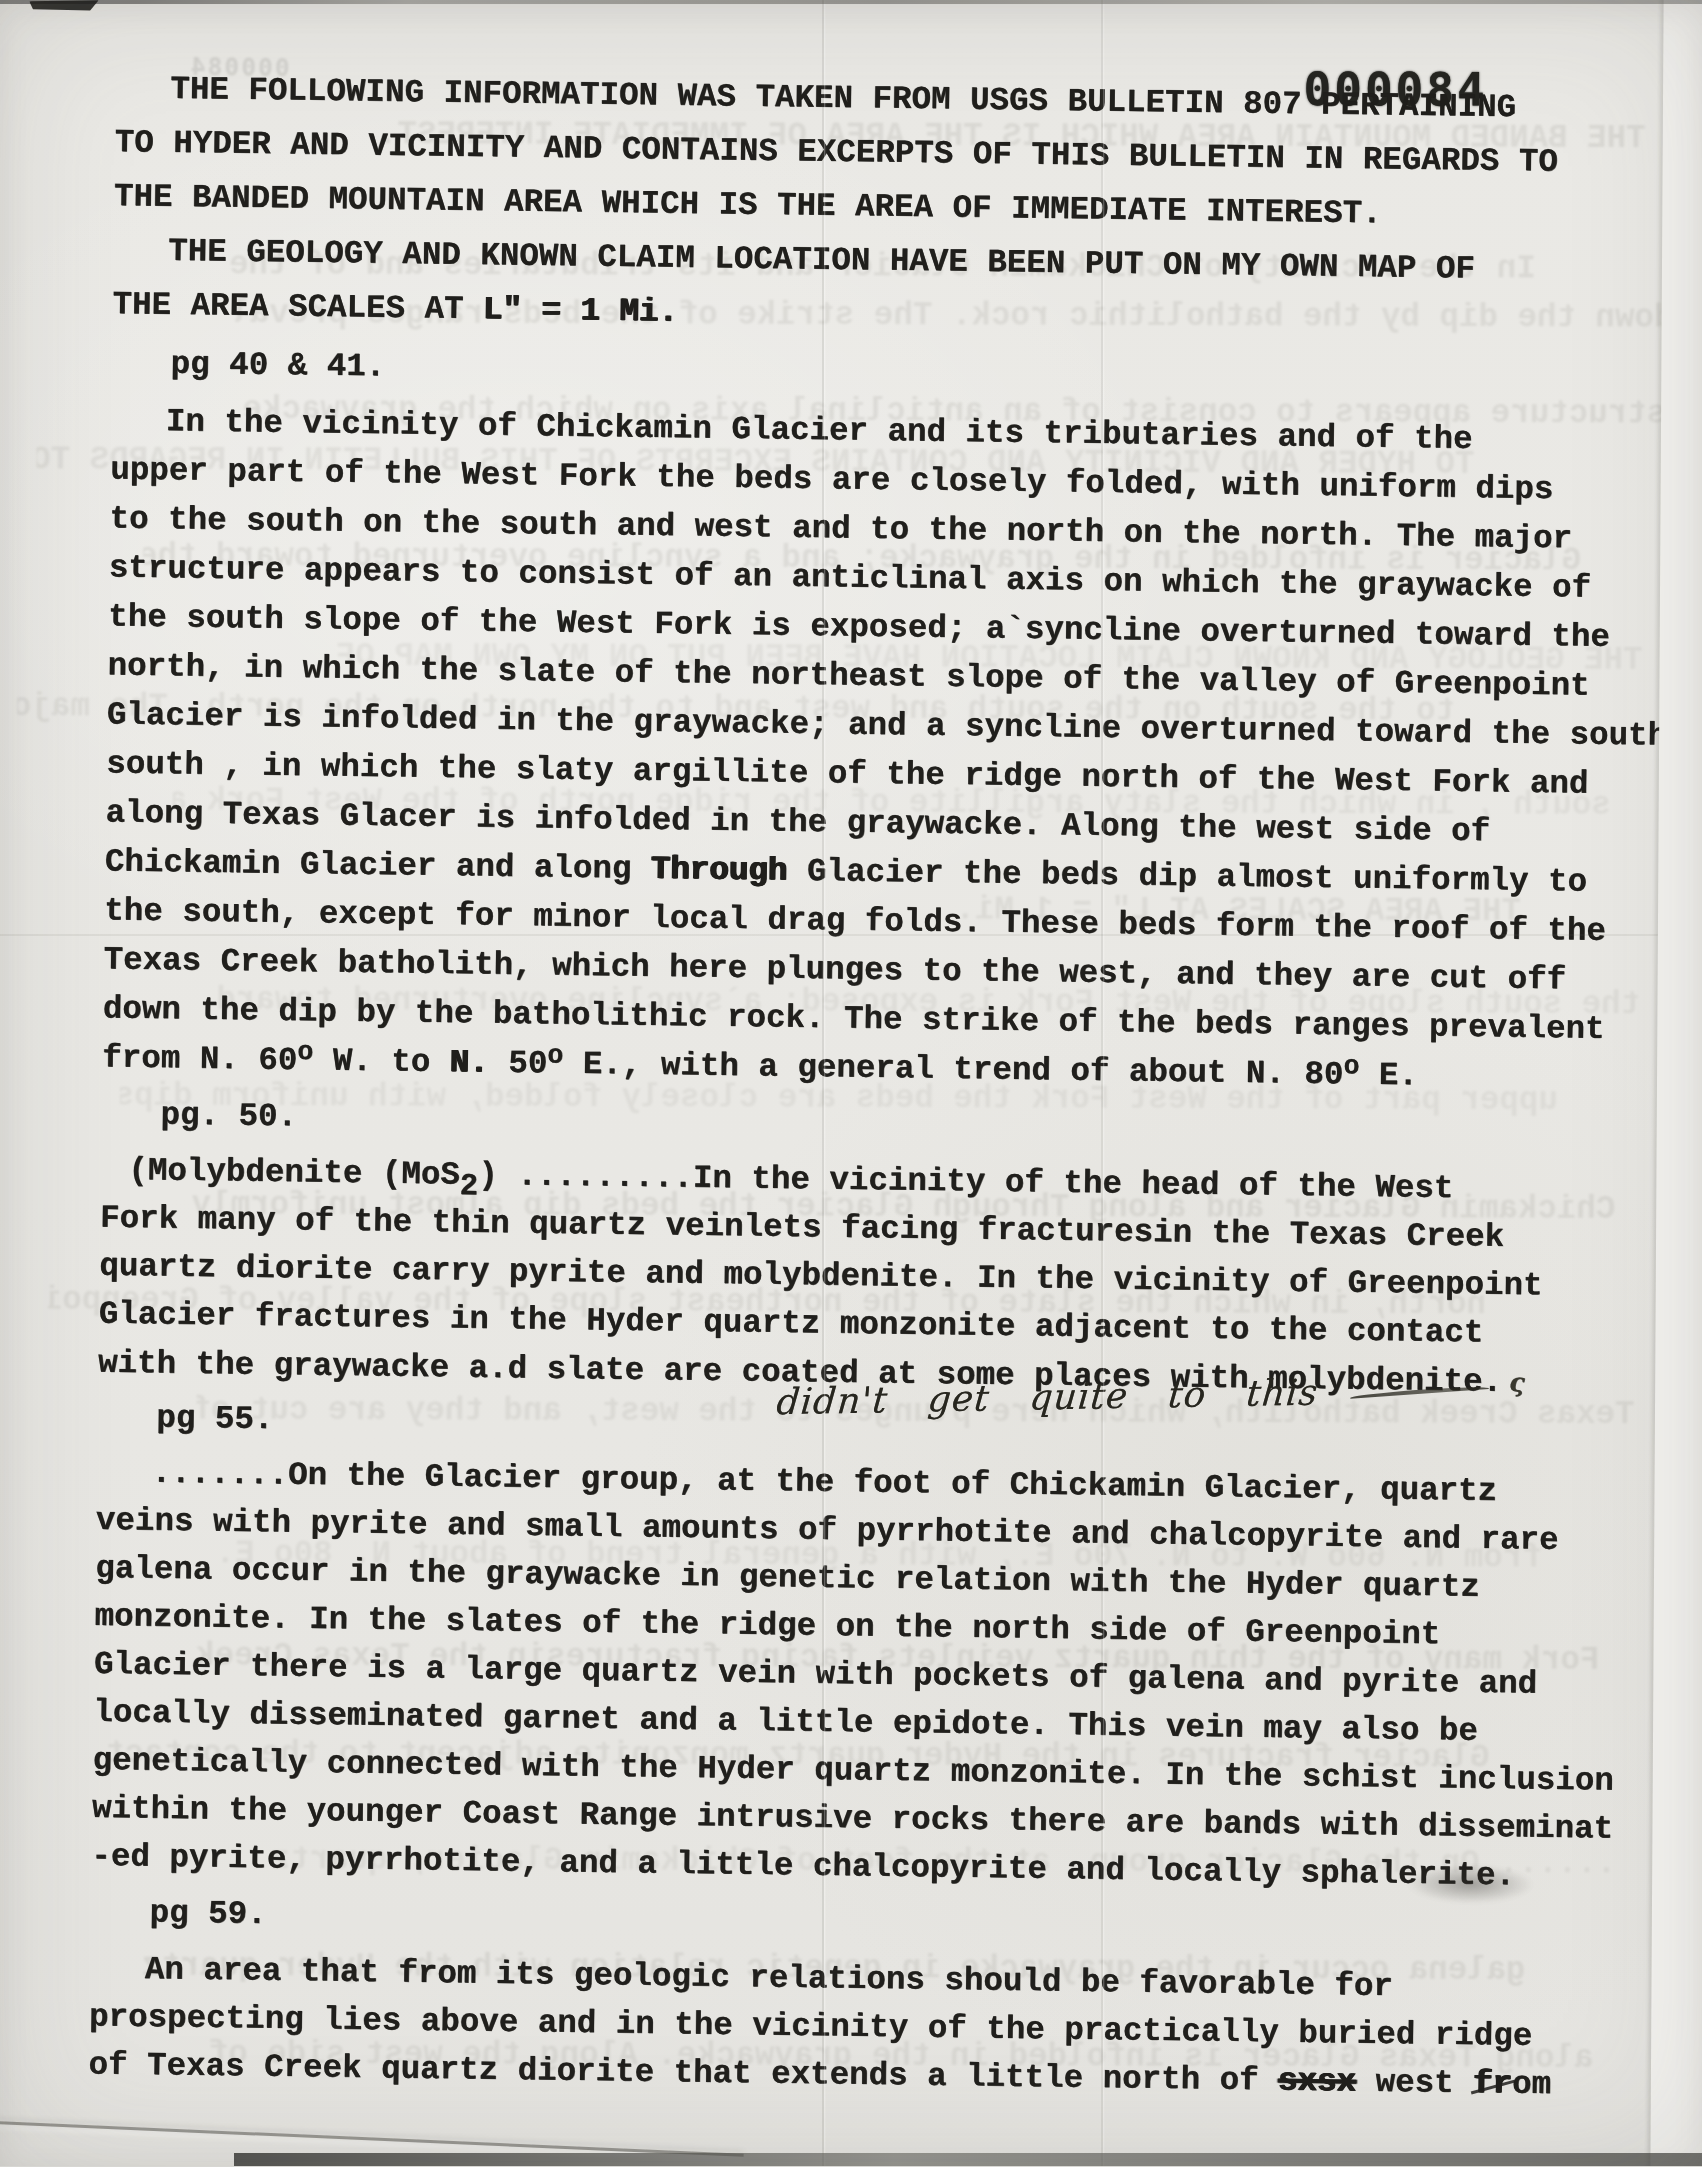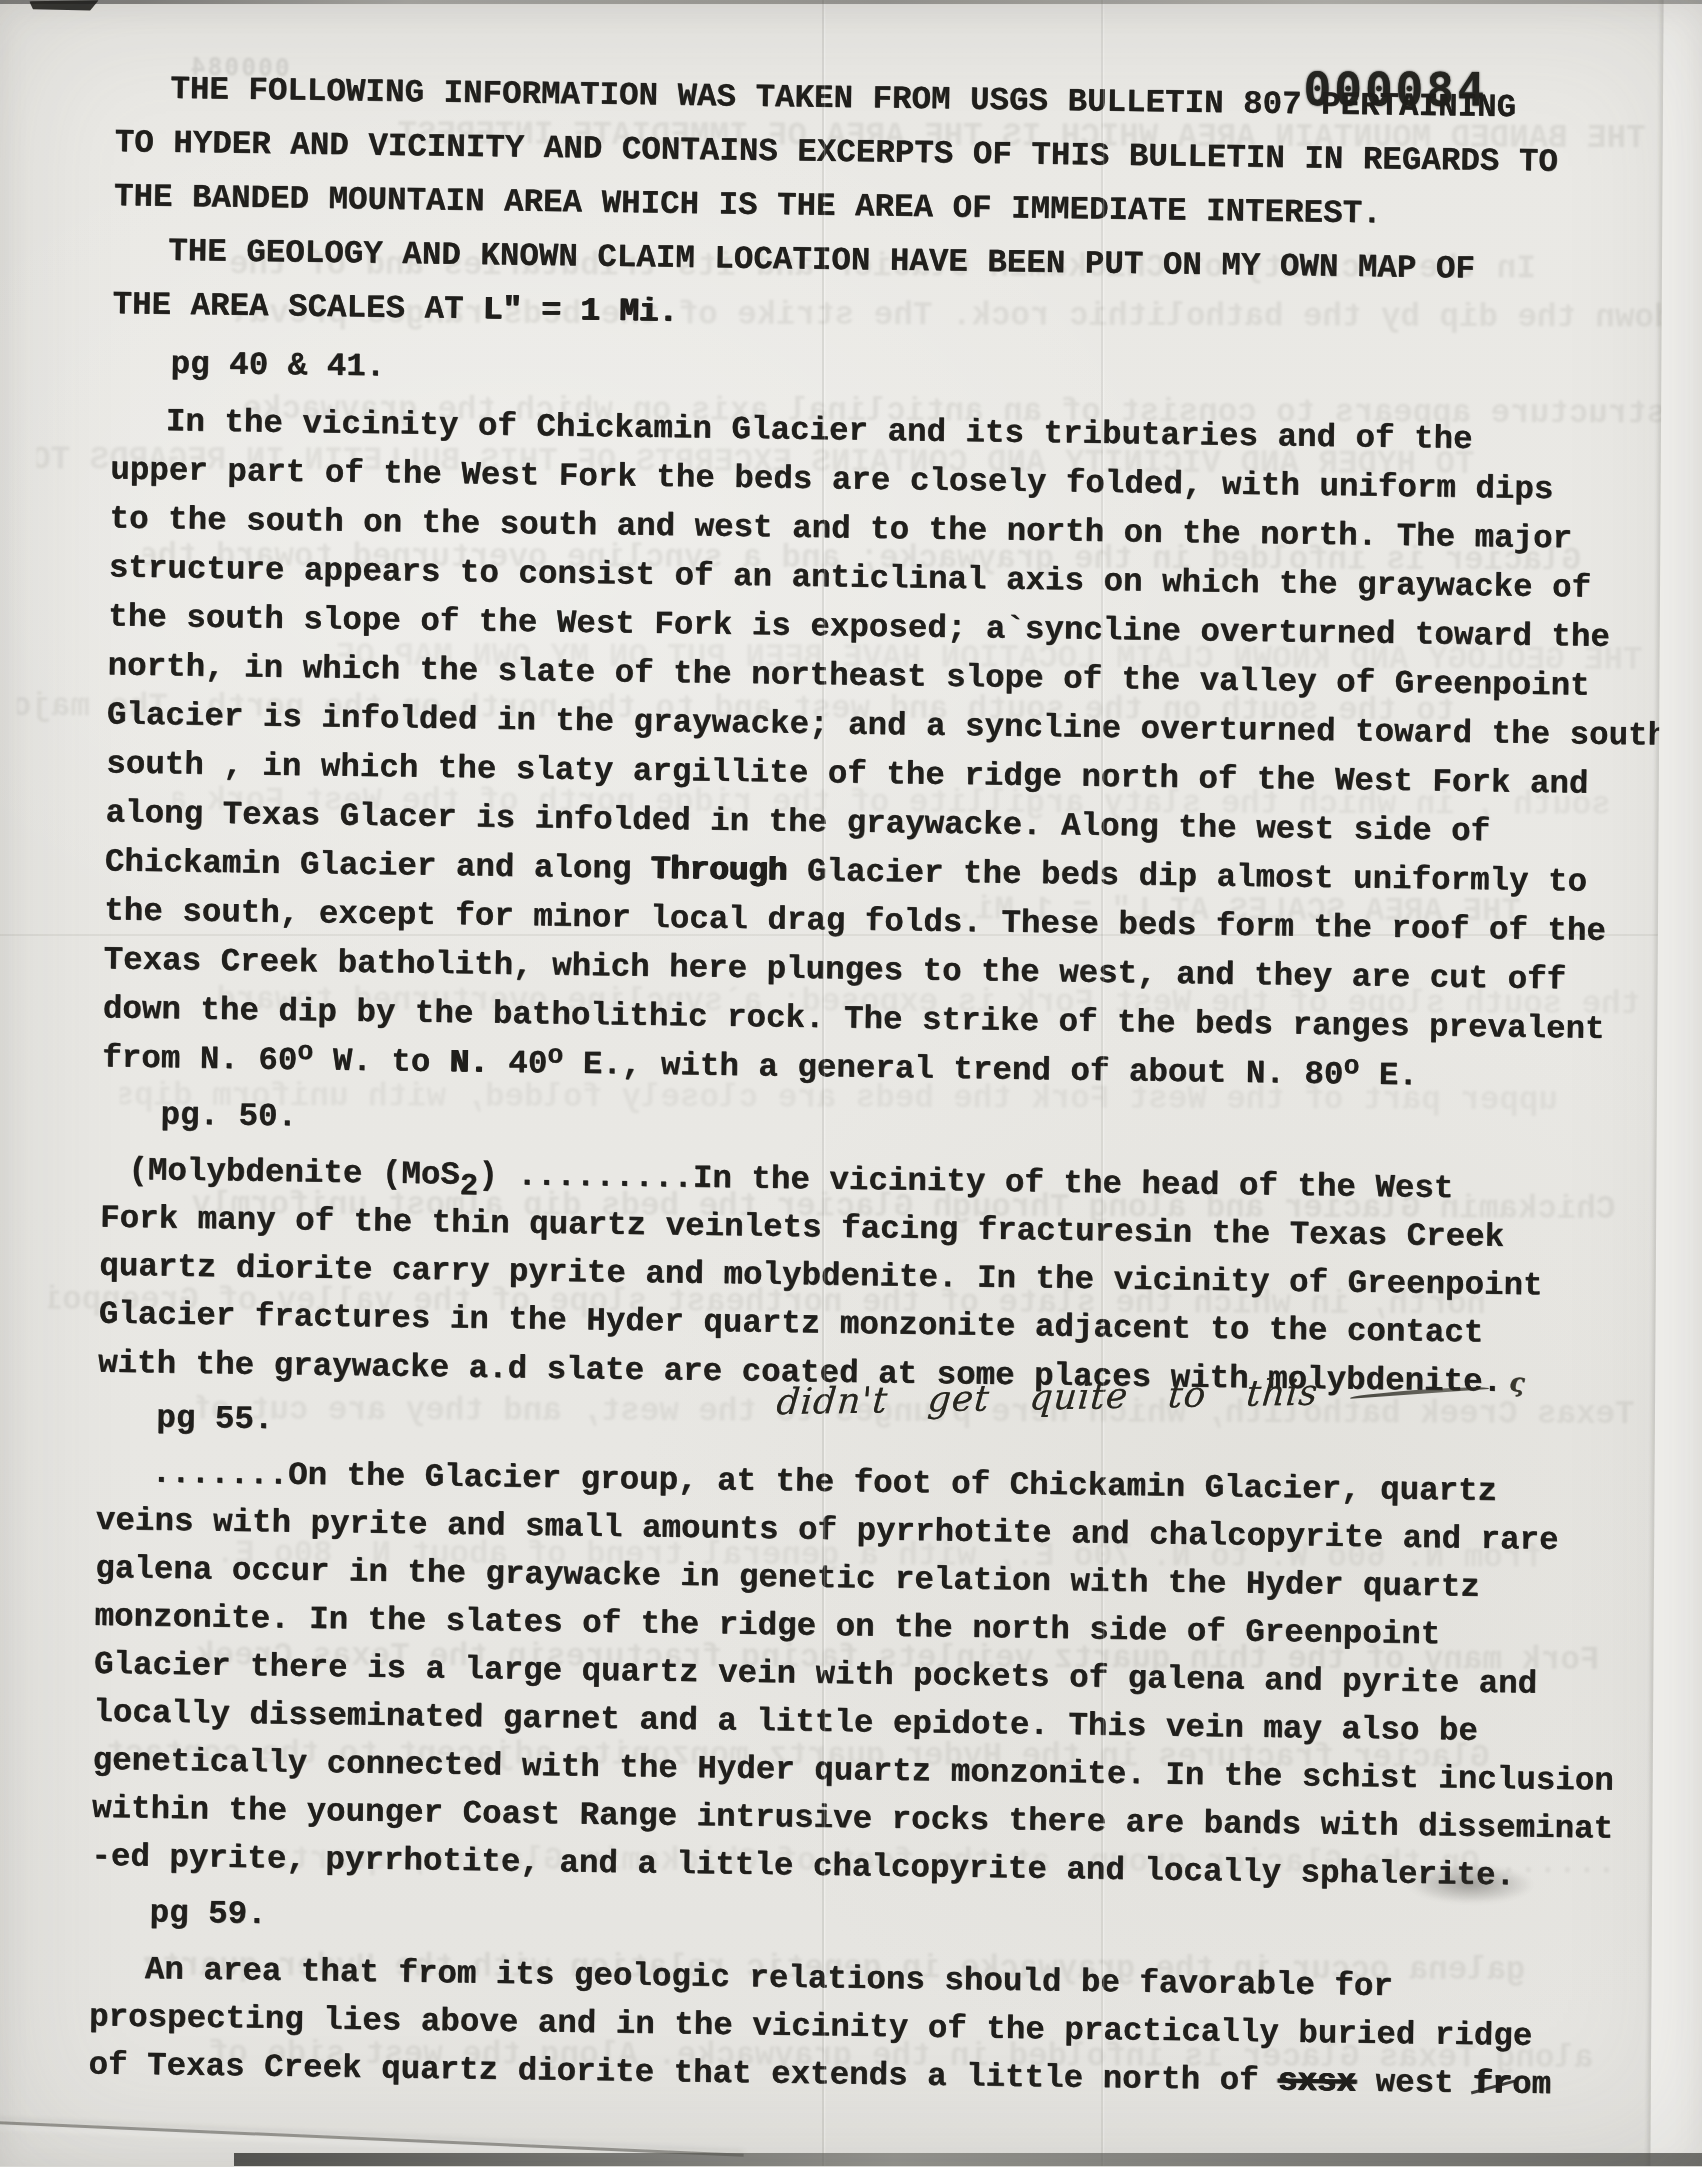--- a/index.html
+++ b/index.html
@@ -147,21 +147,21 @@
           <div class="line" style="transform: translateY(0.7px);"><span>structure appears to consist of an anticlinal axis on which the graywacke of</span></div>
           <div class="line" style="transform: translateY(0.7px);"><span>the south slope of the West Fork is exposed; a`syncline overturned toward the</span></div>
           <div class="line" style="transform: translateY(0.7px);"><span>north, in which the slate of the northeast slope of the valley of Greenpoint</span></div>
           <div class="line" style="transform: translateY(0.7px);"><span>Glacier is infolded in the graywacke; and a syncline overturned toward the south</span></div>
           <div class="line" style="transform: translateY(0.7px);"><span>south , in which the slaty argillite of the ridge north of the West Fork and</span></div>
           <div class="line" style="transform: translateY(0.7px);"><span>along Texas Glacer is infolded in the graywacke. Along the west side of</span></div>
           <div class="line" style="transform: translateY(0.7px);"><span>Chickamin Glacier and along </span><span class="seg-b">Through</span><span> Glacier the beds dip almost uniformly to</span></div>
           <div class="line" style="transform: translateY(0.7px);"><span>the south, except for minor local drag folds. These beds form the roof of the</span></div>
           <div class="line" style="transform: translateY(0.7px);"><span>Texas Creek batholith, which here plunges to the west, and they are cut off</span></div>
           <div class="line" style="transform: translateY(0.7px);"><span>down the dip by the batholithic rock. The strike of the beds ranges prevalent</span></div>
-          <div class="line" style="transform: translateY(0.7px);"><span>from N. 60</span><span class="seg-sup">o</span><span> W. to </span><span class="seg-b">N.</span><span> 40</span><span class="seg-sup">o</span><span> E., with a general trend of about N. 80</span><span class="seg-sup">o</span><span> E.</span></div>
+          <div class="line" style="transform: translateY(0.7px);"><span>from N. 60</span><span class="seg-sup">o</span><span> W. to </span><span class="seg-b">N.</span><span> 50</span><span class="seg-sup">o</span><span> E., with a general trend of about N. 80</span><span class="seg-sup">o</span><span> E.</span></div>
         </div>
         <div class="line pg">pg. 50.</div>
         <div class="para blk4">
           <div class="line ind2" style="transform: translateY(0px);"><span>(Molybdenite (MoS</span><span class="seg-sub">2</span><span>) .........In the vicinity of the head of the West</span></div>
           <div class="line" style="transform: translateY(0px);"><span>Fork many of the thin quartz veinlets facing fracturesin the Texas Creek</span></div>
           <div class="line" style="transform: translateY(0px);"><span>quartz diorite carry pyrite and molybdenite. In the vicinity of Greenpoint</span></div>
           <div class="line" style="transform: translateY(0px);"><span>Glacier fractures in the Hyder quartz monzonite adjacent to the contact</span></div>
           <div class="line" style="transform: translateY(0px);"><span>with the graywacke a.d slate are coated at some places with molybdenite.</span><span class="seg-hand"> ς</span></div>
         </div>
         <div class="line pg">pg 55.</div>

